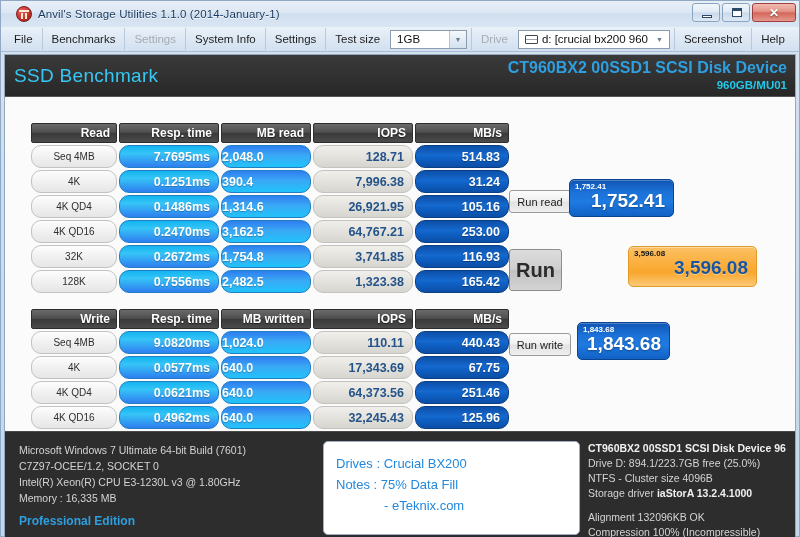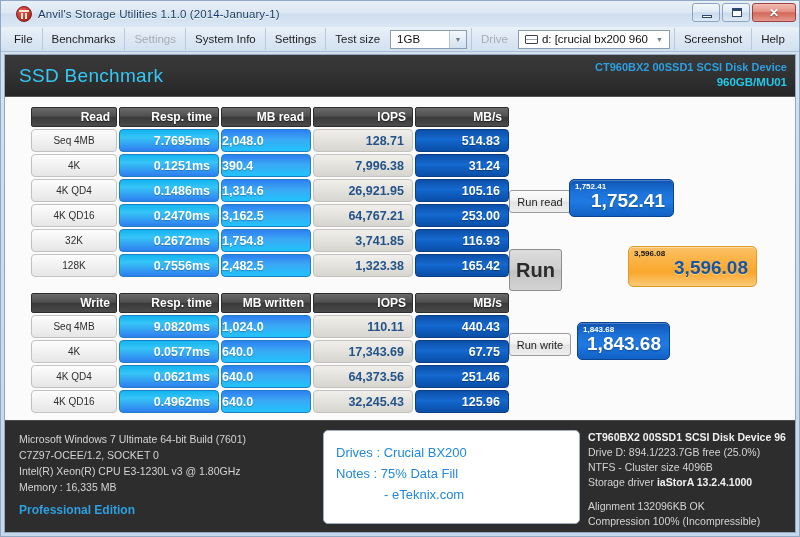--- a/index.html
+++ b/index.html
@@ -115,54 +115,54 @@
     background: #2b2b2b;
     border: 1px solid #93a8bf;
     display: flex; flex-direction: column;
     position: relative;
   }
   .bench-header {
     height: 42px; flex: 0 0 42px;
     background: linear-gradient(to bottom, #3a3a3a 0%, #313131 50%, #272727 100%);
     border-bottom: 1px solid #555;
     display: flex; align-items: center; justify-content: space-between;
-    padding: 0 8px 0 14px;
+    padding: 0 8px 0 9px;
   }
   .bench-title {
     font-size: 19px; color: #35c8f5; letter-spacing: 0.3px;
   }
   .dev-info { text-align: right; line-height: 1.25; }
-  .dev-name { font-size: 11px; font-weight: bold; color: #2e9fe0; }
+  .dev-name { font-size: 16px; font-weight: bold; color: #2e9fe0; }
   .dev-cap  { font-size: 11.5px; font-weight: bold; color: #23c8e8; }
 
   .content {
     flex: 1 1 auto;
     background: #fbfbfb;
     position: relative;
     display: flex;
   }
 
   
   .tables { padding: 8px 0 0 24px; width: 500px; }
-  .tbl { border-collapse: separate; border-spacing: 2px 2px; width: 470px; table-layout: fixed; }
+  .tbl { border-collapse: separate; border-spacing: 2px 2px; width: 470px; table-layout: fixed; margin-top: 16px; }
   .tbl col.c0 { width: 86px; }
   .tbl col.c1 { width: 100px; }
   .tbl col.c2 { width: 90px; }
   .tbl col.c3 { width: 100px; }
   .tbl col.c4 { width: 94px; }
 
   .tbl th {
     height: 20px;
     background: linear-gradient(to bottom, #6a6a6a 0%, #4f4f4f 46%, #3a3a3a 52%, #4b4b4b 100%);
     color: #ffffff; font-size: 12px; font-weight: bold;
     text-align: right; padding-right: 6px;
     border: 1px solid #2d2d2d; border-radius: 2px;
     text-shadow: 0 1px 1px rgba(0,0,0,0.6);
   }
-  .tbl td { height: 23px; font-size: 12.5px; font-weight: bold; border-radius: 4px; }
+  .tbl td { height: 23px; font-size: 12.5px; font-weight: bold; border-radius: 10px; }
 
   td.label {
     background: linear-gradient(to bottom, #fdfdfd 0%, #f1f1f1 50%, #e6e6e6 100%);
     border: 1px solid #c2c2c2;
     color: #2e2e2e; font-size: 10px; font-weight: normal;
     text-align: center;
   }
   td.resp {
     background: linear-gradient(to bottom, #13b4f0 0%, #36c4f7 35%, #2f7ef0 100%);
     color: #ffffff; text-align: right; padding-right: 8px;

